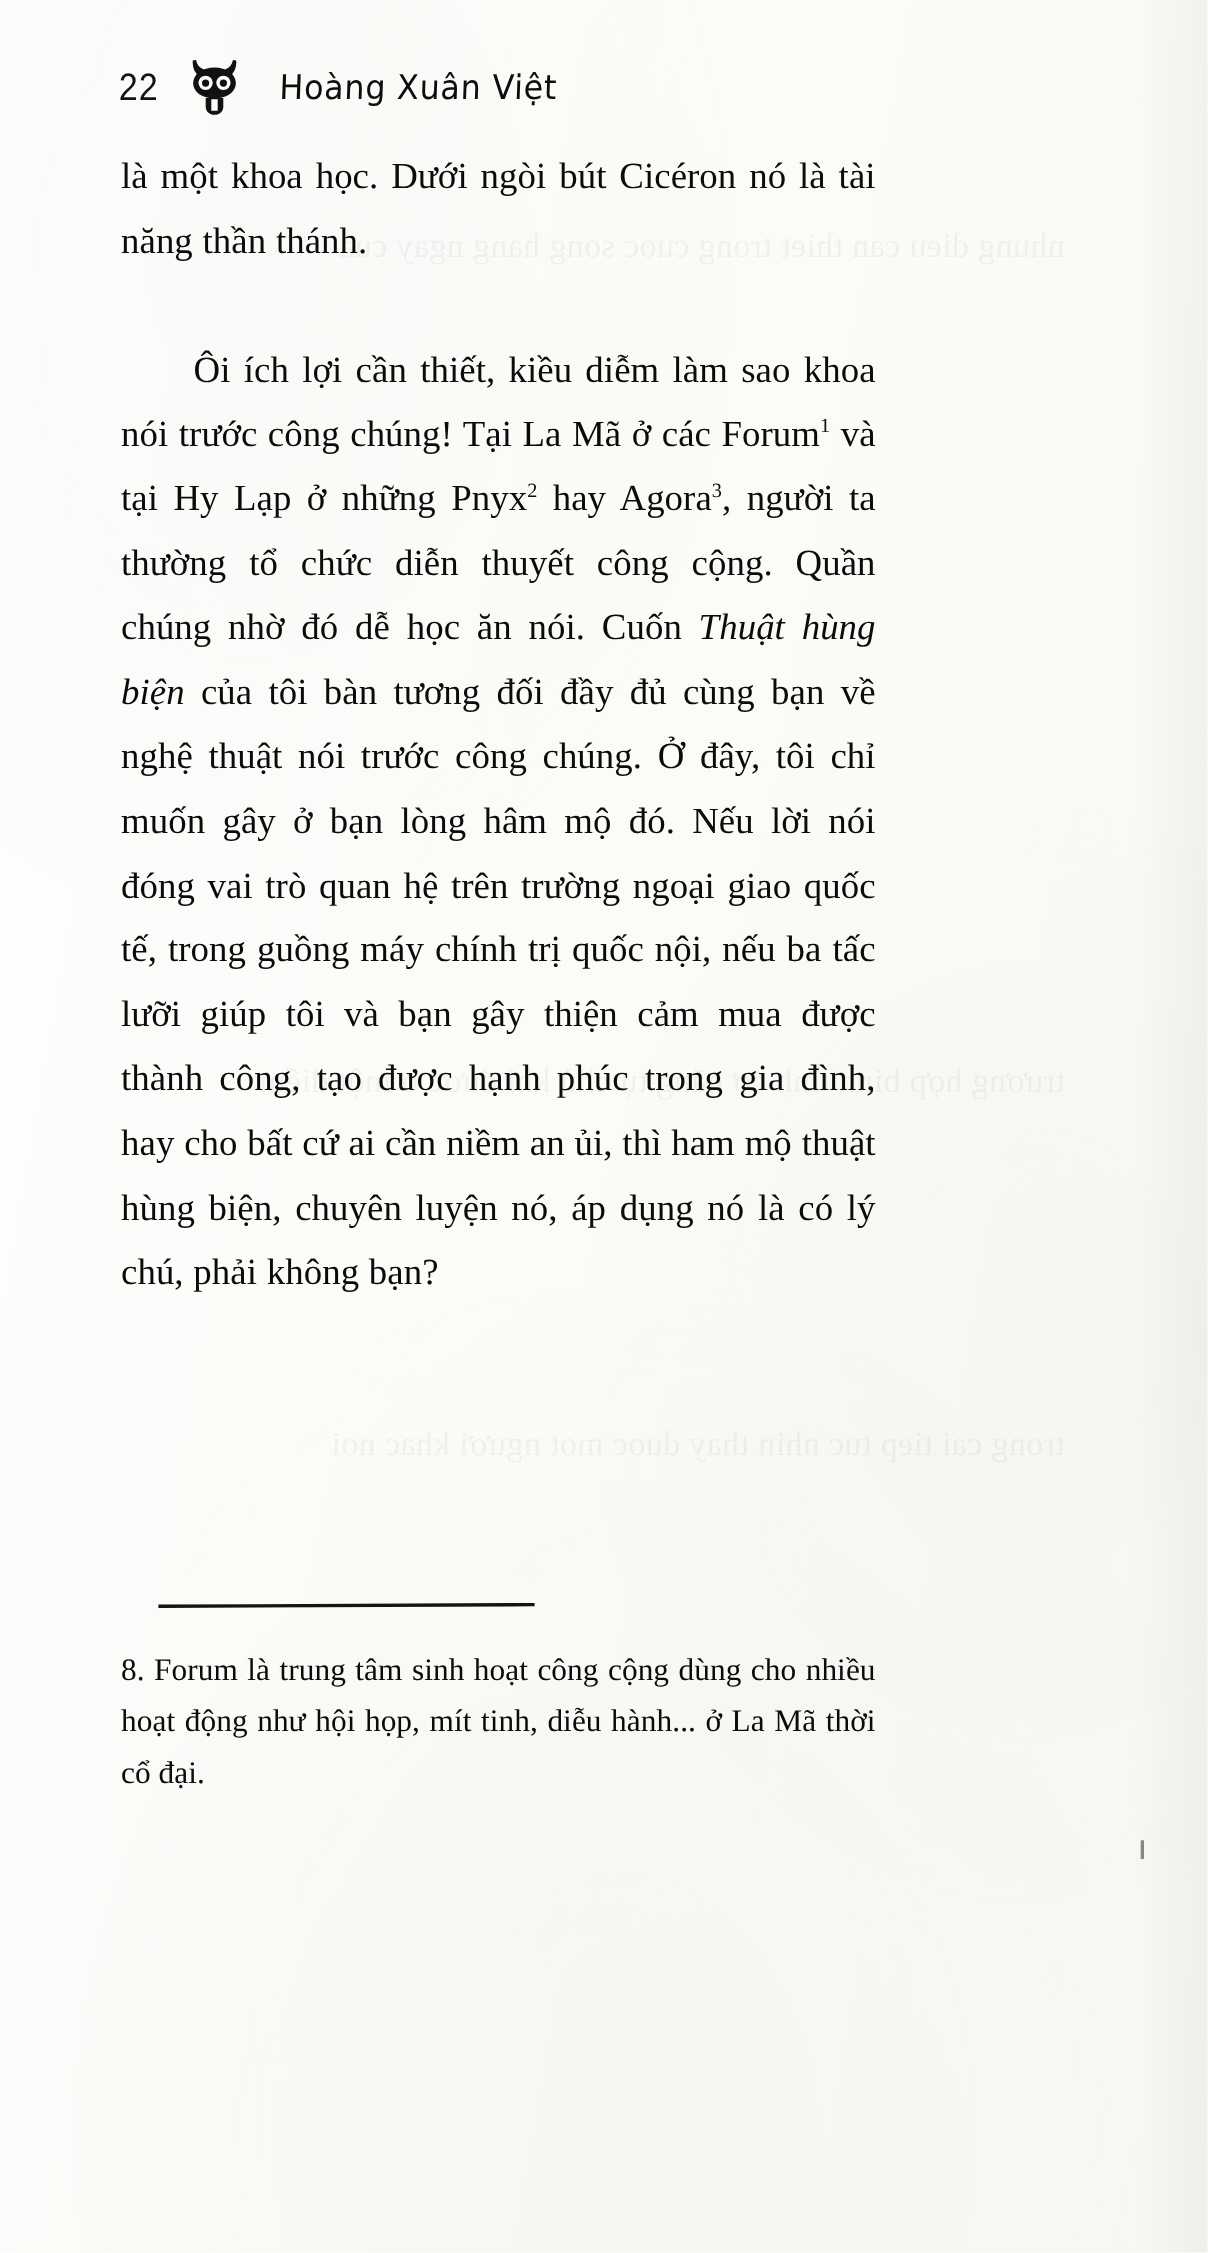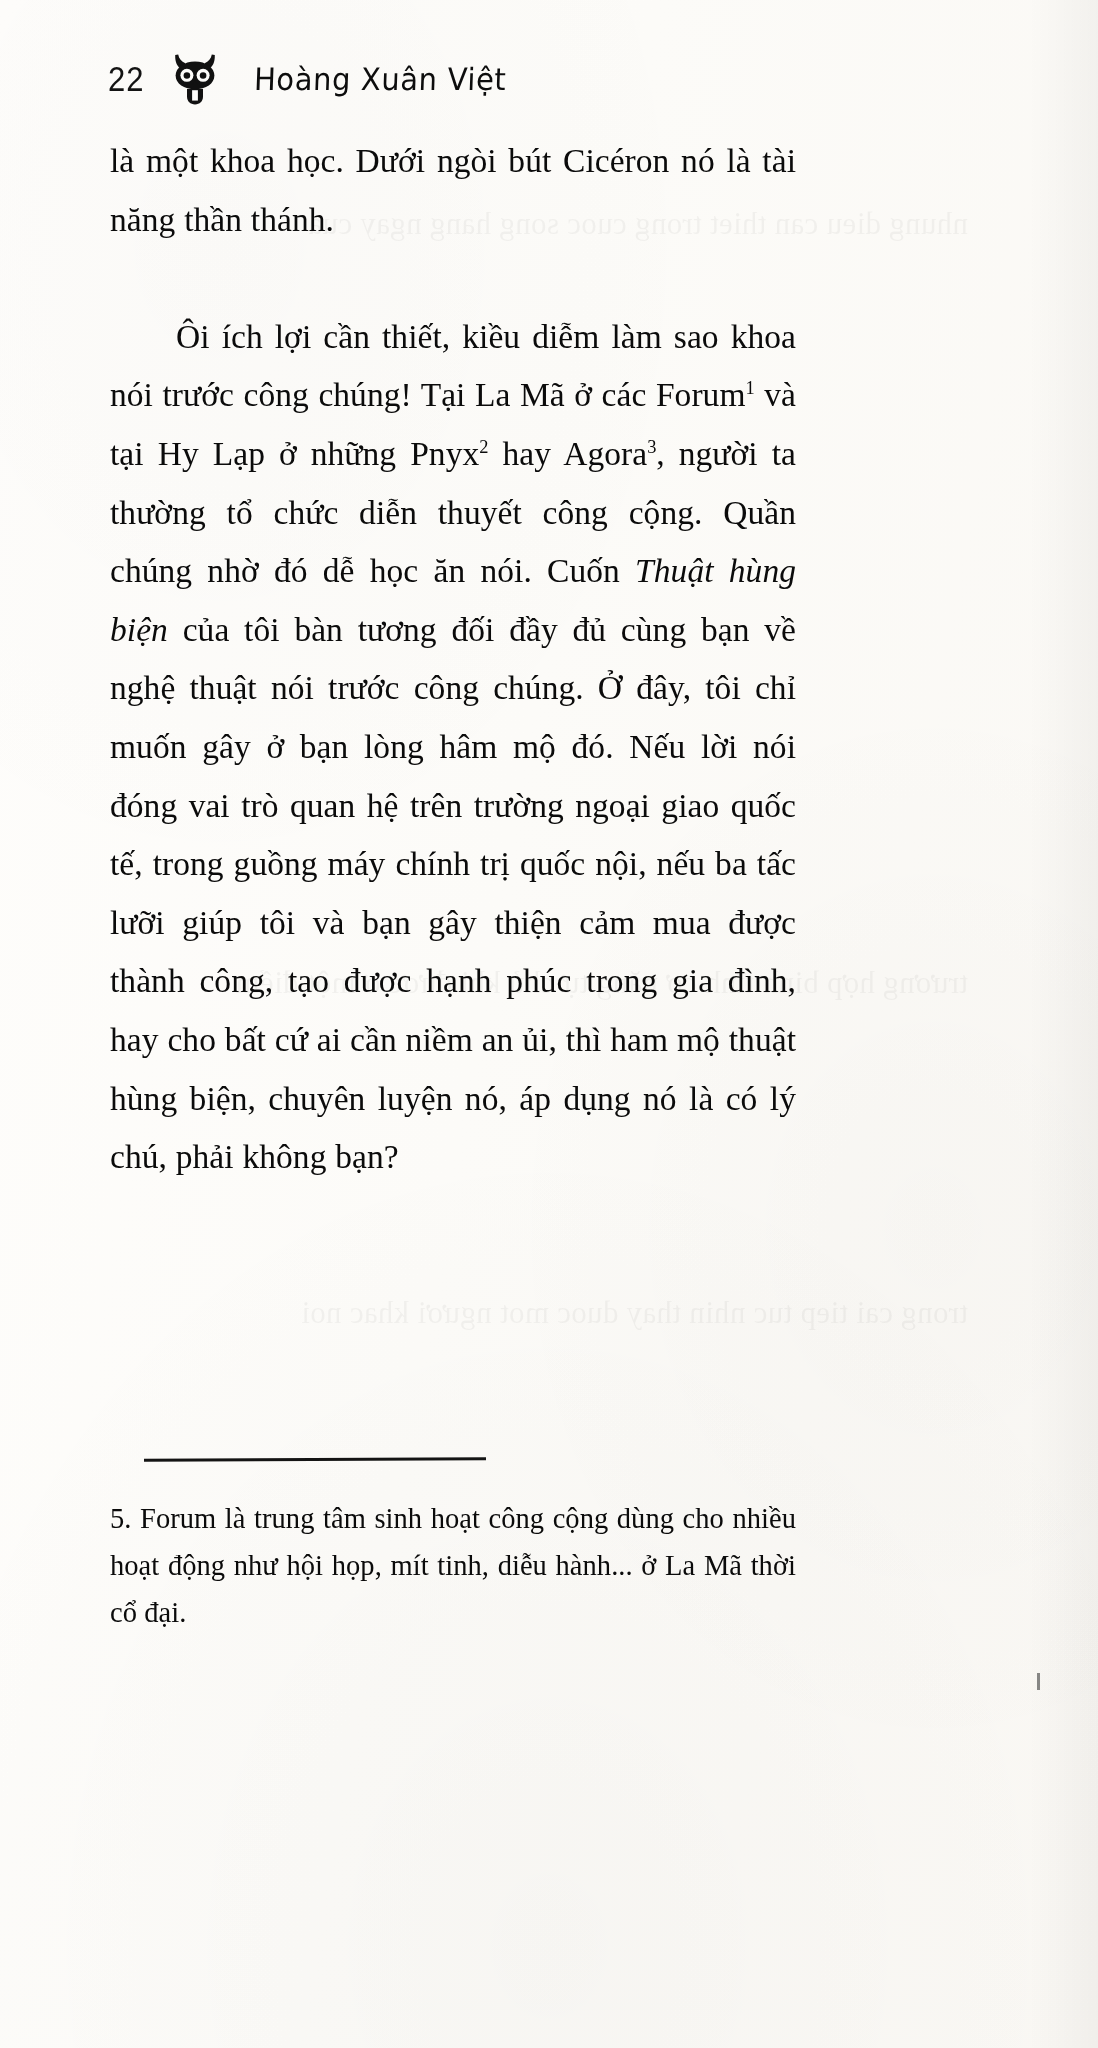--- a/index.html
+++ b/index.html
@@ -216,19 +216,19 @@
       <span class="head-author">Hoàng Xuân Việt</span>
     </div>
 
     <div class="body-col">
       <p class="para" id="para-1"><span>là một khoa học. Dưới ngòi bút Cicéron nó là tài năng thần thánh.</span></p>
       <p class="para indent" id="para-2"><span>Ôi ích lợi cần thiết, kiều diễm làm sao khoa nói trước công chúng! Tại La Mã ở các Forum</span><sup class="fn">1</sup><span> và tại Hy Lạp ở những Pnyx</span><sup class="fn">2</sup><span> hay Agora</span><sup class="fn">3</sup><span>, người ta thường tổ chức diễn thuyết công cộng. Quần chúng nhờ đó dễ học ăn nói. Cuốn </span><i class="bt">Thuật hùng biện</i><span> của tôi bàn tương đối đầy đủ cùng bạn về nghệ thuật nói trước công chúng. Ở đây, tôi chỉ muốn gây ở bạn lòng hâm mộ đó. Nếu lời nói đóng vai trò quan hệ trên trường ngoại giao quốc tế, trong guồng máy chính trị quốc nội, nếu ba tấc lưỡi giúp tôi và bạn gây thiện cảm mua được thành công, tạo được hạnh phúc trong gia đình, hay cho bất cứ ai cần niềm an ủi, thì ham mộ thuật hùng biện, chuyên luyện nó, áp dụng nó là có lý chú, phải không bạn?</span></p>
     </div>
 
     <div class="footnotes">
       <hr class="fn-rule">
-      <p class="fn-item">5. Forum là trung tâm sinh hoạt công cộng dùng cho nhiều hoạt động như hội họp, mít tinh, diễu hành... ở La Mã thời cổ đại.</p>
+      <p class="fn-item">8. Forum là trung tâm sinh hoạt công cộng dùng cho nhiều hoạt động như hội họp, mít tinh, diễu hành... ở La Mã thời cổ đại.</p>
     </div>
 
     <div class="speck"></div>
 
   </div>
 </div>
 
 </body></html>

